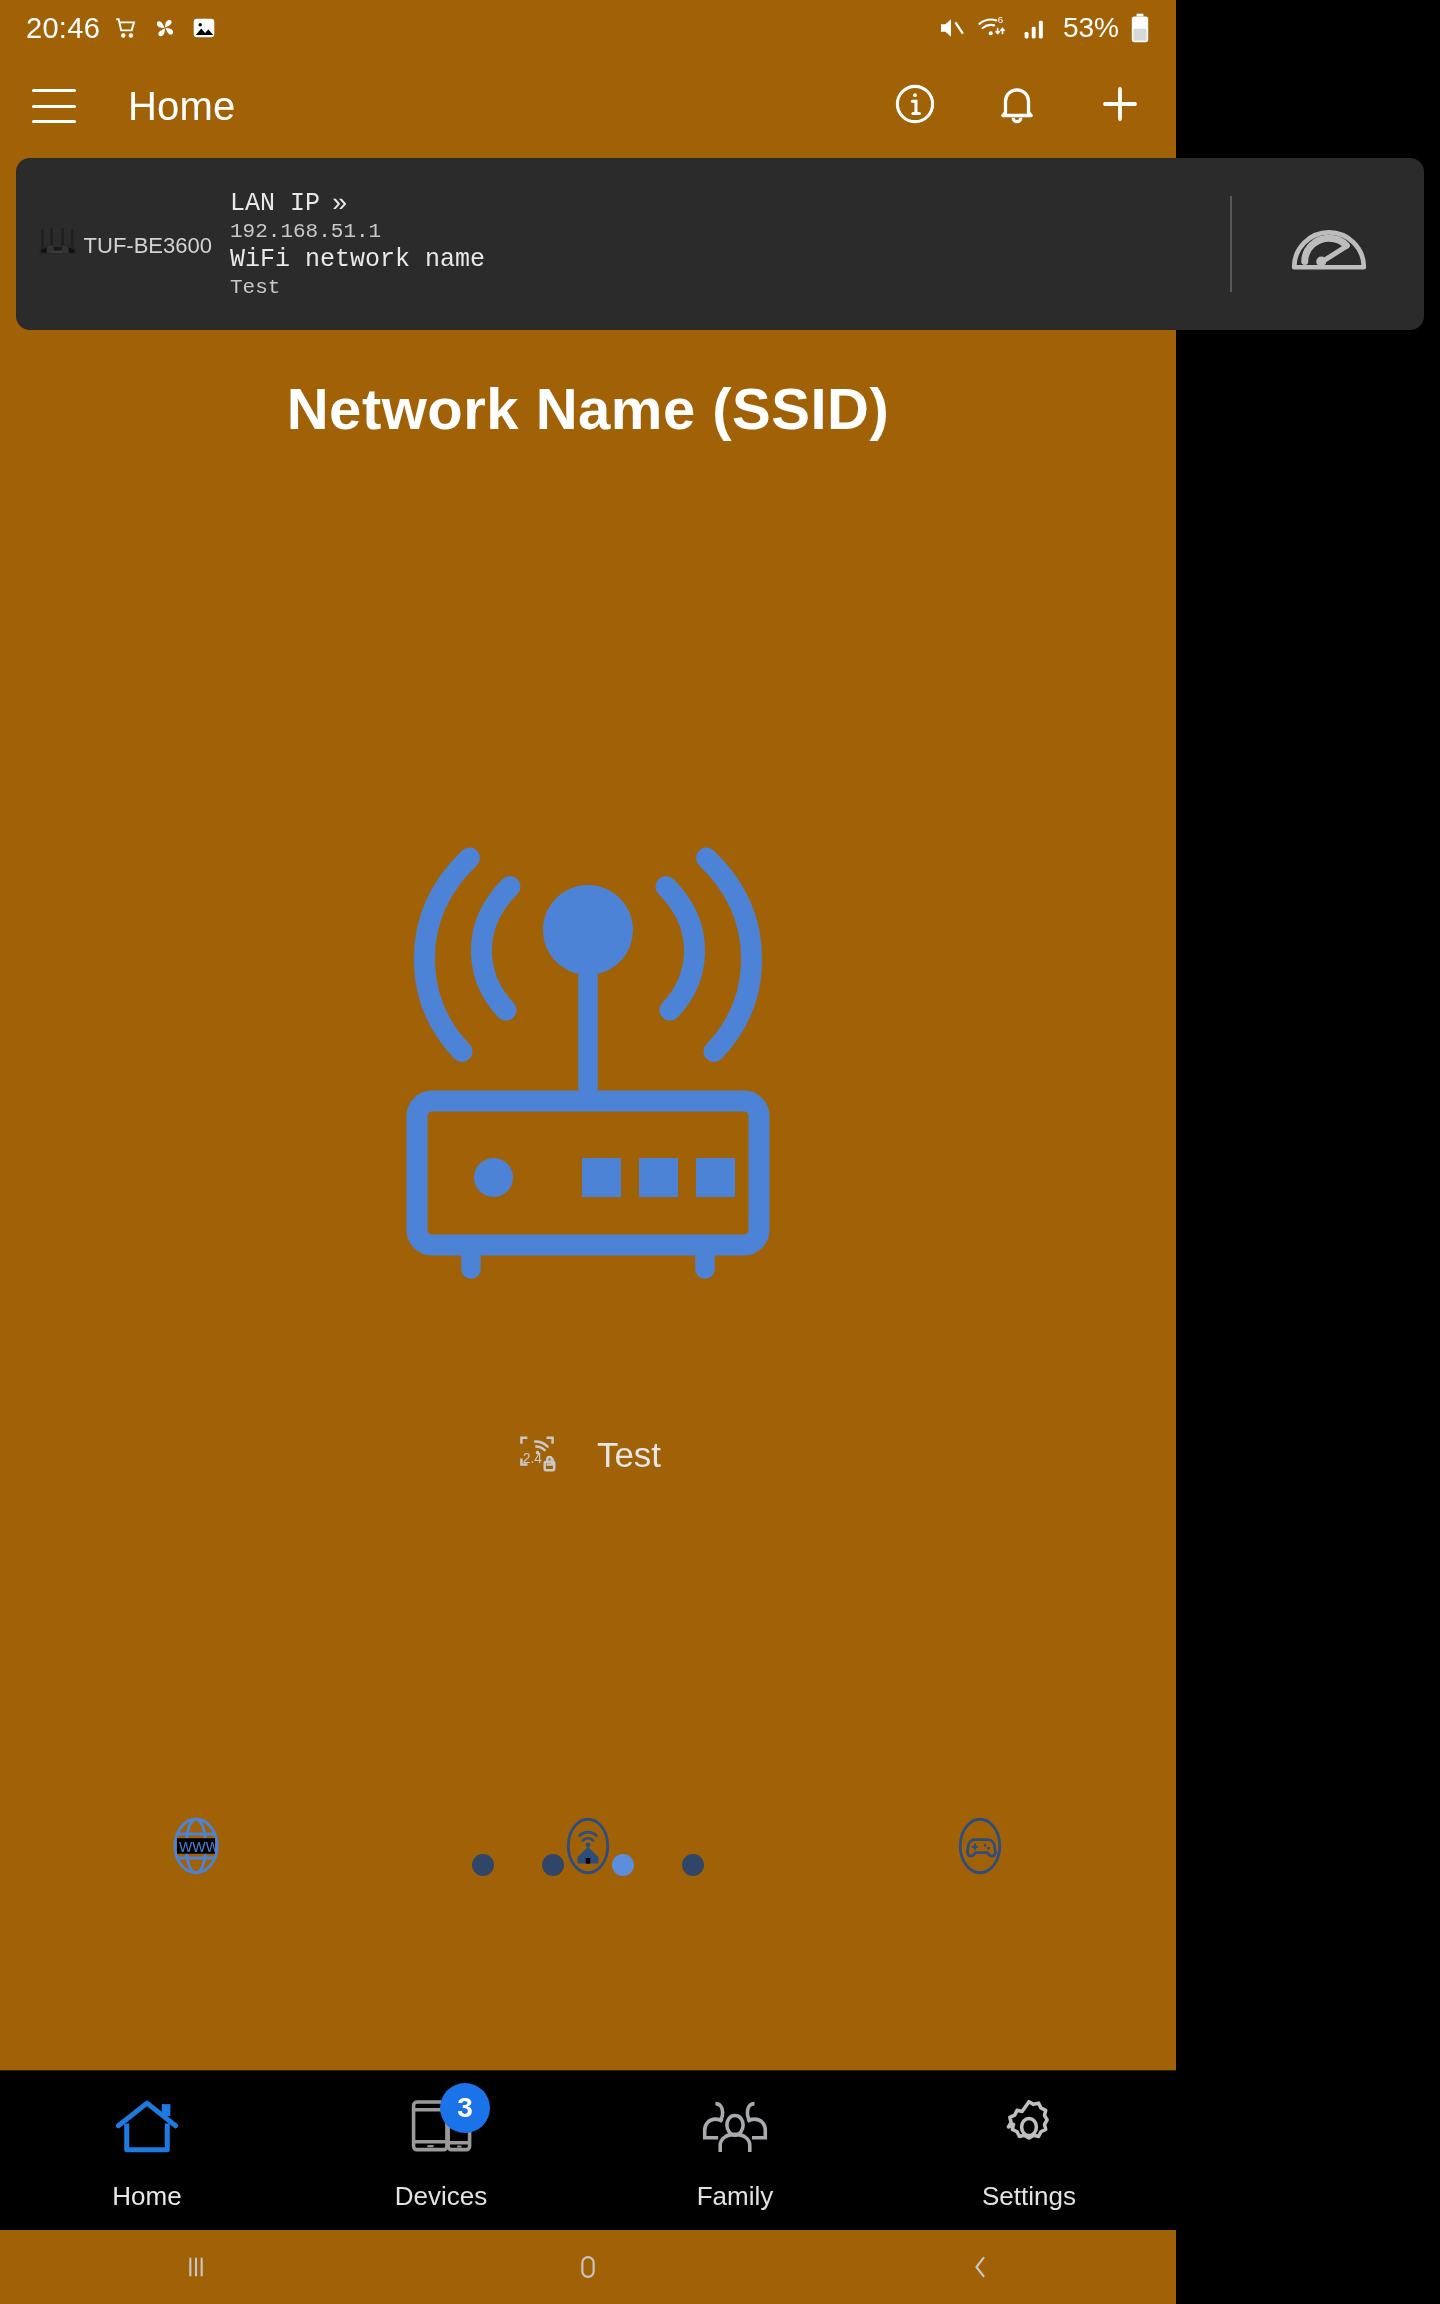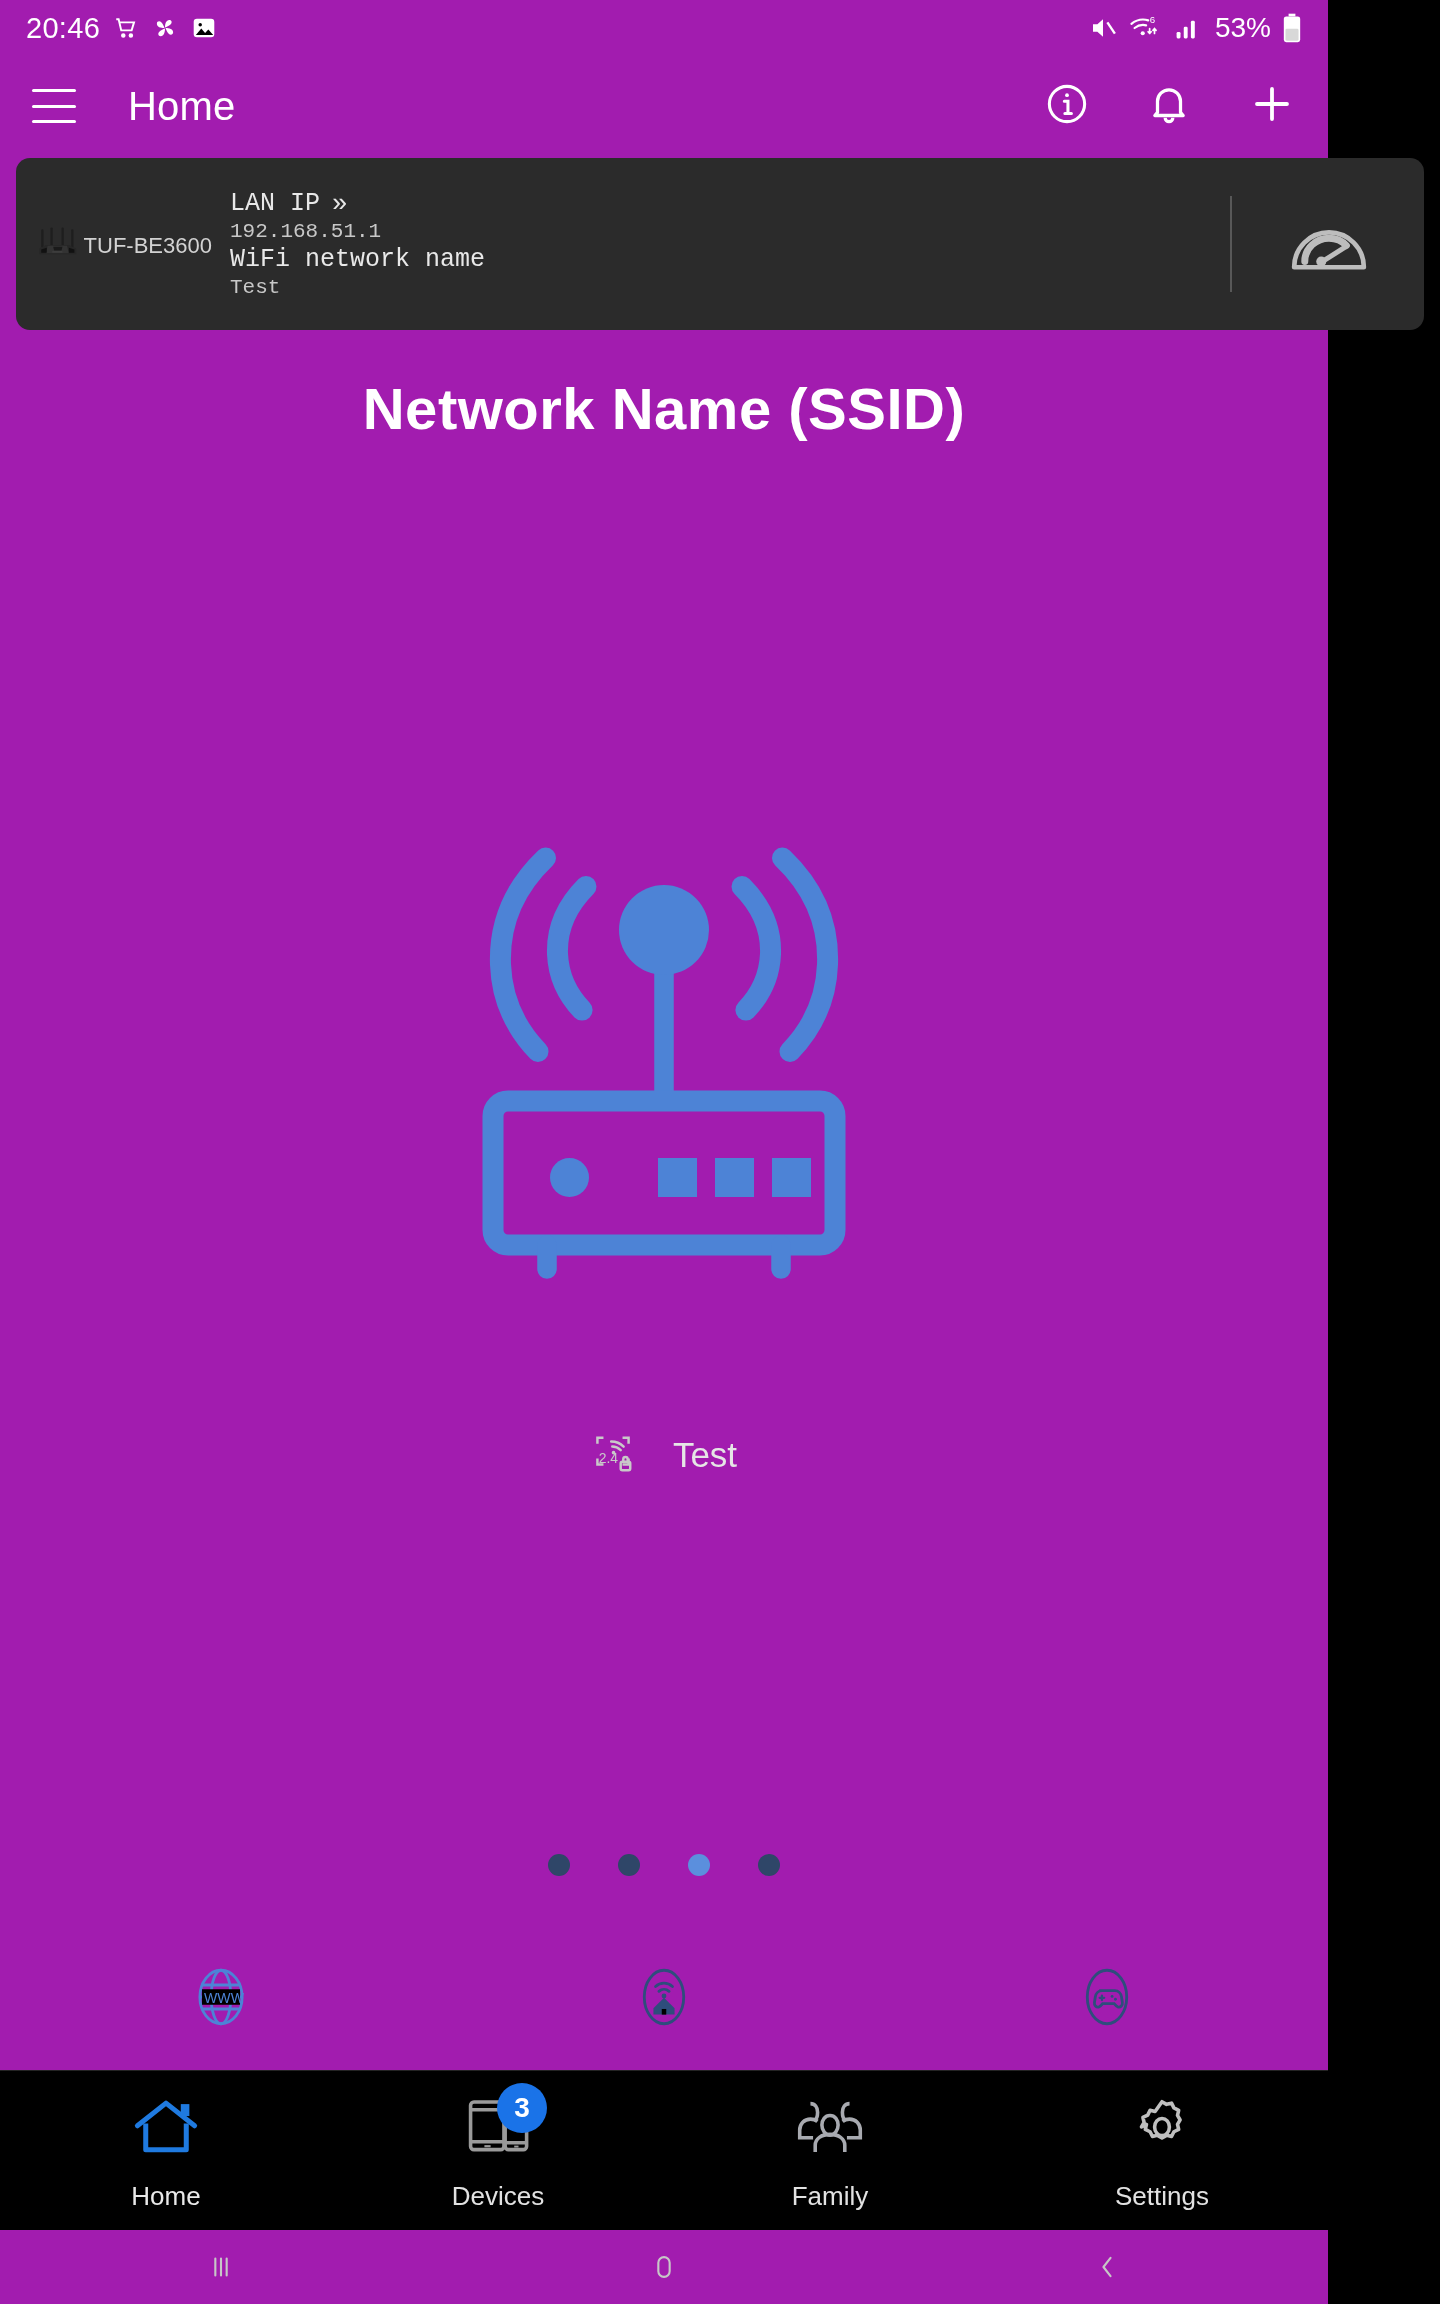--- a/index.html
+++ b/index.html
@@ -2,21 +2,21 @@
 <html><head>
 <meta charset="utf-8">
 <style>
   * { margin:0; padding:0; box-sizing:border-box; }
   html, body {
     width:1440px; height:2304px;
     background:#000;
     font-family:"Liberation Sans", sans-serif;
     overflow:hidden;
   }
-  .screen { position:relative; width:1328px; height:2304px; background:#a21caf; }
+  .screen { position:relative; width:1176px; height:2304px; background:#a16207; }
 
   
   .statusbar {
     position:absolute; top:0; left:0; width:100%; height:56px;
     display:flex; align-items:center; justify-content:space-between;
     padding:0 26px;
   }
   .sb-left { display:flex; align-items:center; gap:13px; }
   .sb-time { color:#fff; font-size:29px; letter-spacing:.3px; }
   .sb-right { display:flex; align-items:center; gap:11px; }
@@ -75,21 +75,21 @@
   
   .dots {
     position:absolute; top:1854px; left:0; width:100%;
     display:flex; justify-content:center; gap:48px;
   }
   .dot { width:22px; height:22px; border-radius:50%; background:#2f4668; }
   .dot.active { background:#5b8fdd; }
 
   
   .shortcuts {
-    position:absolute; top:1966px; left:0; width:100%;
+    position:absolute; top:1815px; left:0; width:100%;
     display:flex; align-items:center;
   }
   .shortcut { flex:1; display:flex; justify-content:center; }
 
   
   .bottomnav {
     position:absolute; bottom:74px; left:0; width:100%; height:160px;
     display:flex; align-items:center; border-top:1px solid #232323;
     background:#000;
   }

